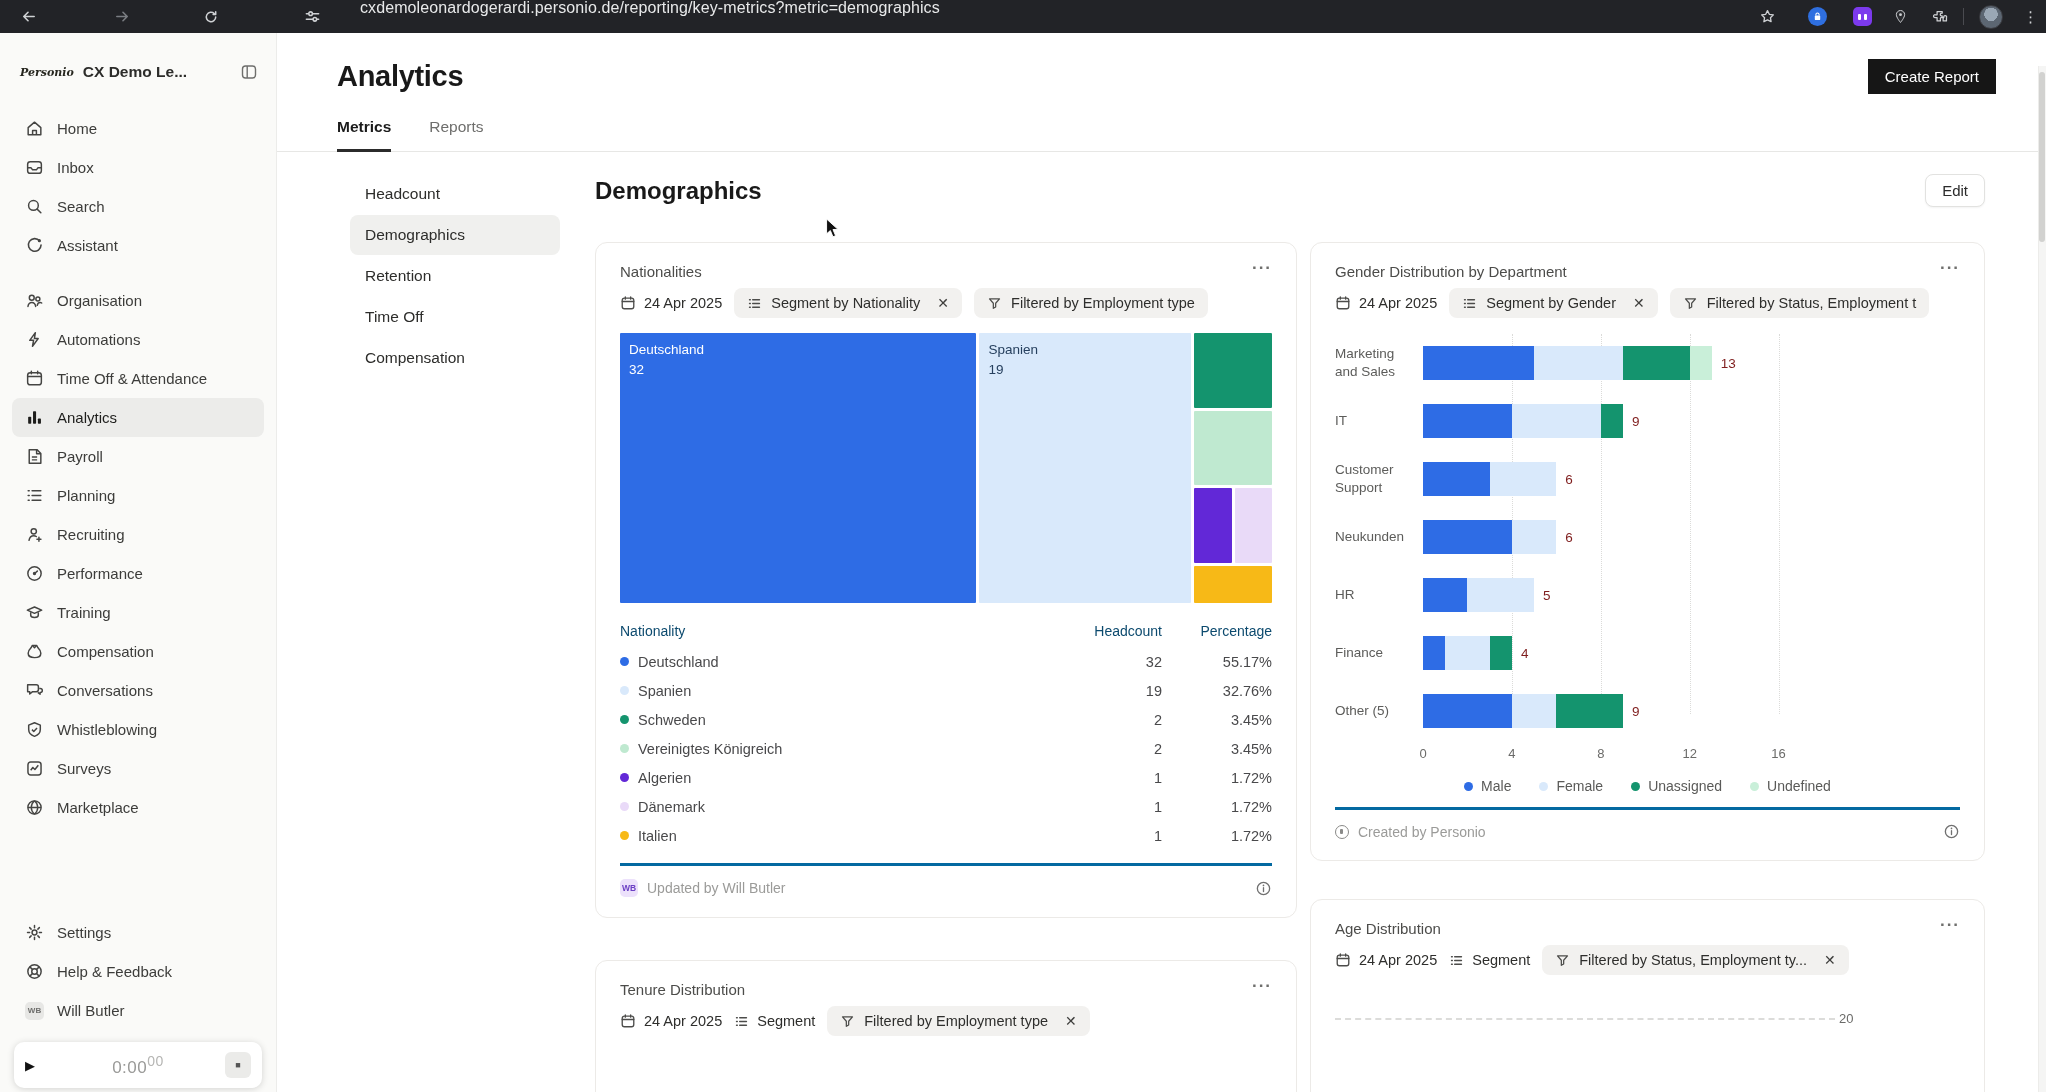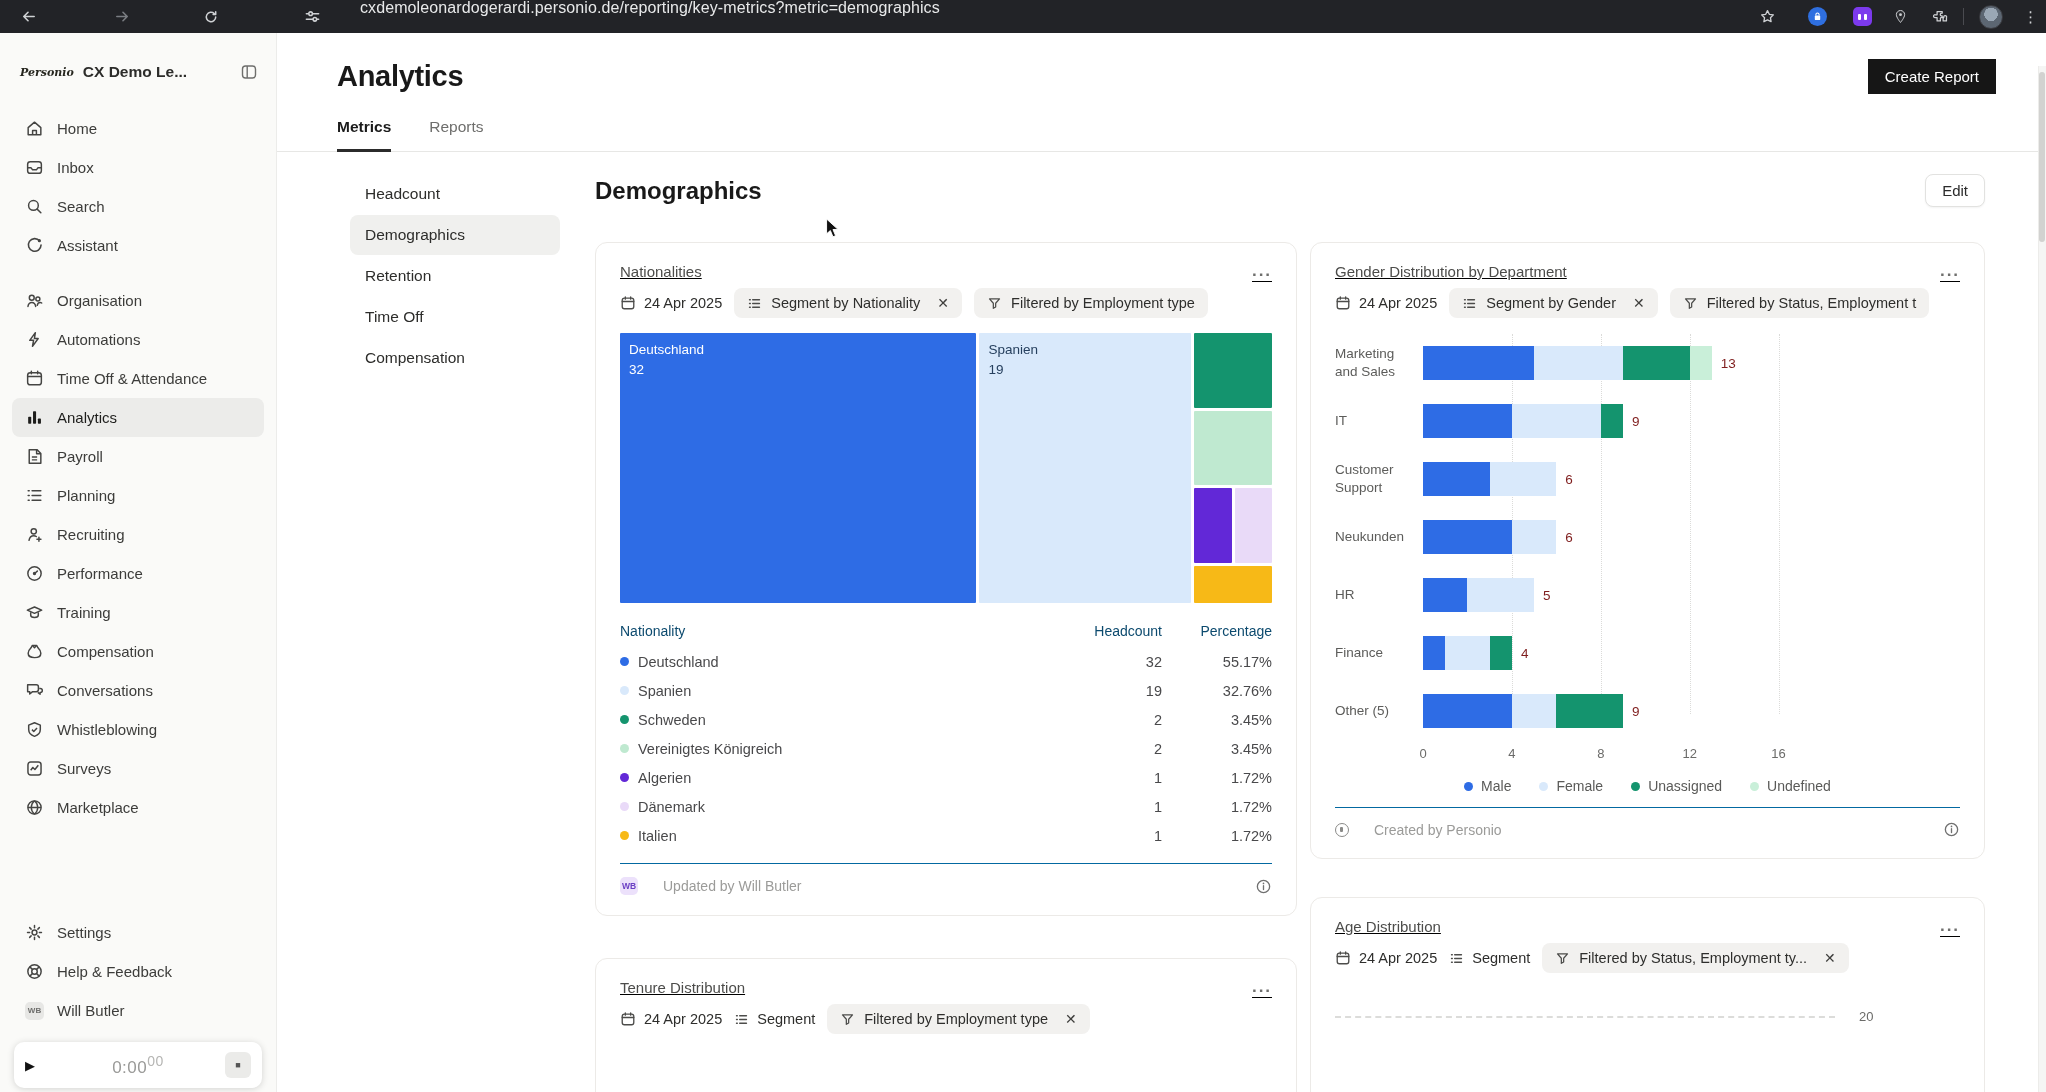--- a/index.html
+++ b/index.html
@@ -50,21 +50,21 @@
 
   .page { width:1390px; margin-left:35px; }
   .page-head { display:flex; justify-content:space-between; align-items:center; padding-right:0; }
   .page-head h2 { font-size:24px; font-weight:700; color:#191919; }
   .btn-edit { background:#fff; border:1px solid #e2e2e0; border-radius:8px; padding:7px 16px; font-size:15px; color:#2b2b2b; font-family:inherit; box-shadow:0 1px 2px rgba(0,0,0,.05); }
 
   .grid { display:flex; margin-top:35px; }
   .col-l { width:702px; margin-right:13px; display:flex; flex-direction:column; gap:42px; }
   .col-r { width:675px; display:flex; flex-direction:column; gap:38px; }
   .card { background:#fff; border:1px solid #eceae7; border-radius:12px; padding:20px 24px 14px; }
-  .card-head { display:flex; justify-content:space-between; align-items:flex-end;text-decoration:underline; }
+  .card-head { display:flex; justify-content:space-between; align-items:flex-start; }
   .card-title { font-size:15px; color:#4c4c4a; }
   .card-more { font-size:17px; font-weight:700; color:#6f6f6d; letter-spacing:1px; line-height:10px; }
   .chiprow { display:flex; align-items:center; gap:12px; margin-top:8px; white-space:nowrap; overflow:hidden; }
   .dategrp, .seg-plain { display:flex; align-items:center; gap:8px; font-size:14.5px; color:#2e2e2c; }
   .chip { display:flex; align-items:center; gap:9px; background:#f2f1ef; border-radius:8px; padding:7px 13px; font-size:14.5px; color:#2e2e2c; flex:none; }
   .chip .x { margin-left:8px; color:#3e3e3c; font-size:14px; }
 
   
   .treemap { display:flex; gap:3px; height:270px; margin-top:15px; }
   .tm-b { position:relative; border-radius:1px; }
@@ -75,41 +75,41 @@
 
   
   .ntable { margin-top:14px; }
   .nhead, .nrow { display:grid; grid-template-columns:1fr 105px 110px; align-items:center; }
   .nhead { font-size:14px; color:#0c4a6e; padding:6px 0 8px; }
   .nrow { font-size:14.5px; color:#49494b; padding:6.5px 0; }
   .ncell.num, .nh.num { text-align:right; }
   .ncell.name { display:flex; align-items:center; gap:9px; }
   .dot { display:inline-block; width:9px; height:9px; border-radius:50%; flex:none; }
 
-  .card-foot { border-top:1px solid #0369a1; margin-top:13px; padding:13px 0 6px; display:flex; align-items:center; gap:25px; font-size:14px; color:#9b9b99; }
+  .card-foot { border-top:3px solid #0369a1; margin-top:13px; padding:13px 0 6px; display:flex; align-items:center; gap:9px; font-size:14px; color:#9b9b99; }
   .wb-badge { width:18px; height:18px; border-radius:5px; background:#ece1fb; color:#6b3fc4; font-size:8.5px; font-weight:700; display:flex; align-items:center; justify-content:center; }
   .foot-info { margin-left:auto; }
 
   
   .gwrap { position:relative; margin-top:16px; }
   .ggrid i { position:absolute; top:0; bottom:52px; border-left:1px dotted #dbdbd9; }
   .grow { position:relative; display:flex; align-items:center; height:58px; }
   .glabel { width:88px; flex:none; font-size:13.5px; color:#5c5c5a; line-height:1.3; padding-right:6px; }
   .gbar { display:flex; align-items:center; height:34px; }
   .gseg { height:34px; display:block; }
   .gtotal { margin-left:9px; font-size:13.5px; color:#7f1d1d; }
   .gaxis { position:relative; height:26px; }
   .gaxis span { position:absolute; top:6px; transform:translateX(-50%); font-size:13px; color:#6b6b69; }
   .glegend { display:flex; justify-content:center; gap:28px; margin:12px 0 8px; font-size:14px; color:#5a5a58; }
   .litem { display:flex; align-items:center; gap:8px; }
   .p-mark { width:14px; height:14px; border:1.4px solid #8a8a88; border-radius:50%; position:relative; }
   .p-mark:after { content:""; position:absolute; left:4px; top:3px; width:3px; height:5px; background:#8a8a88; border-radius:1px; }
 
   
-  .age-grid { display:flex; align-items:center; gap:24px; margin-top:36px; }
+  .age-grid { display:flex; align-items:center; gap:4px; margin-top:36px; }
   .age-grid .dash { width:500px; border-top:2px dashed #dcdcda; }
   .age-grid .tick { font-size:13px; color:#6b6b69; }
 
   
   .scroll-track { position:absolute; right:0; top:33px; bottom:0; width:8px; background:#f5f5f4; border-left:1px solid #ececea; }
   .scroll-thumb { position:absolute; top:6px; right:1px; width:6px; height:170px; border-radius:3px; background:#d2d2d0; }
   .cursor { position:absolute; left:825px; top:219px; z-index:50; }
 </style>
 </head>
 <body>

